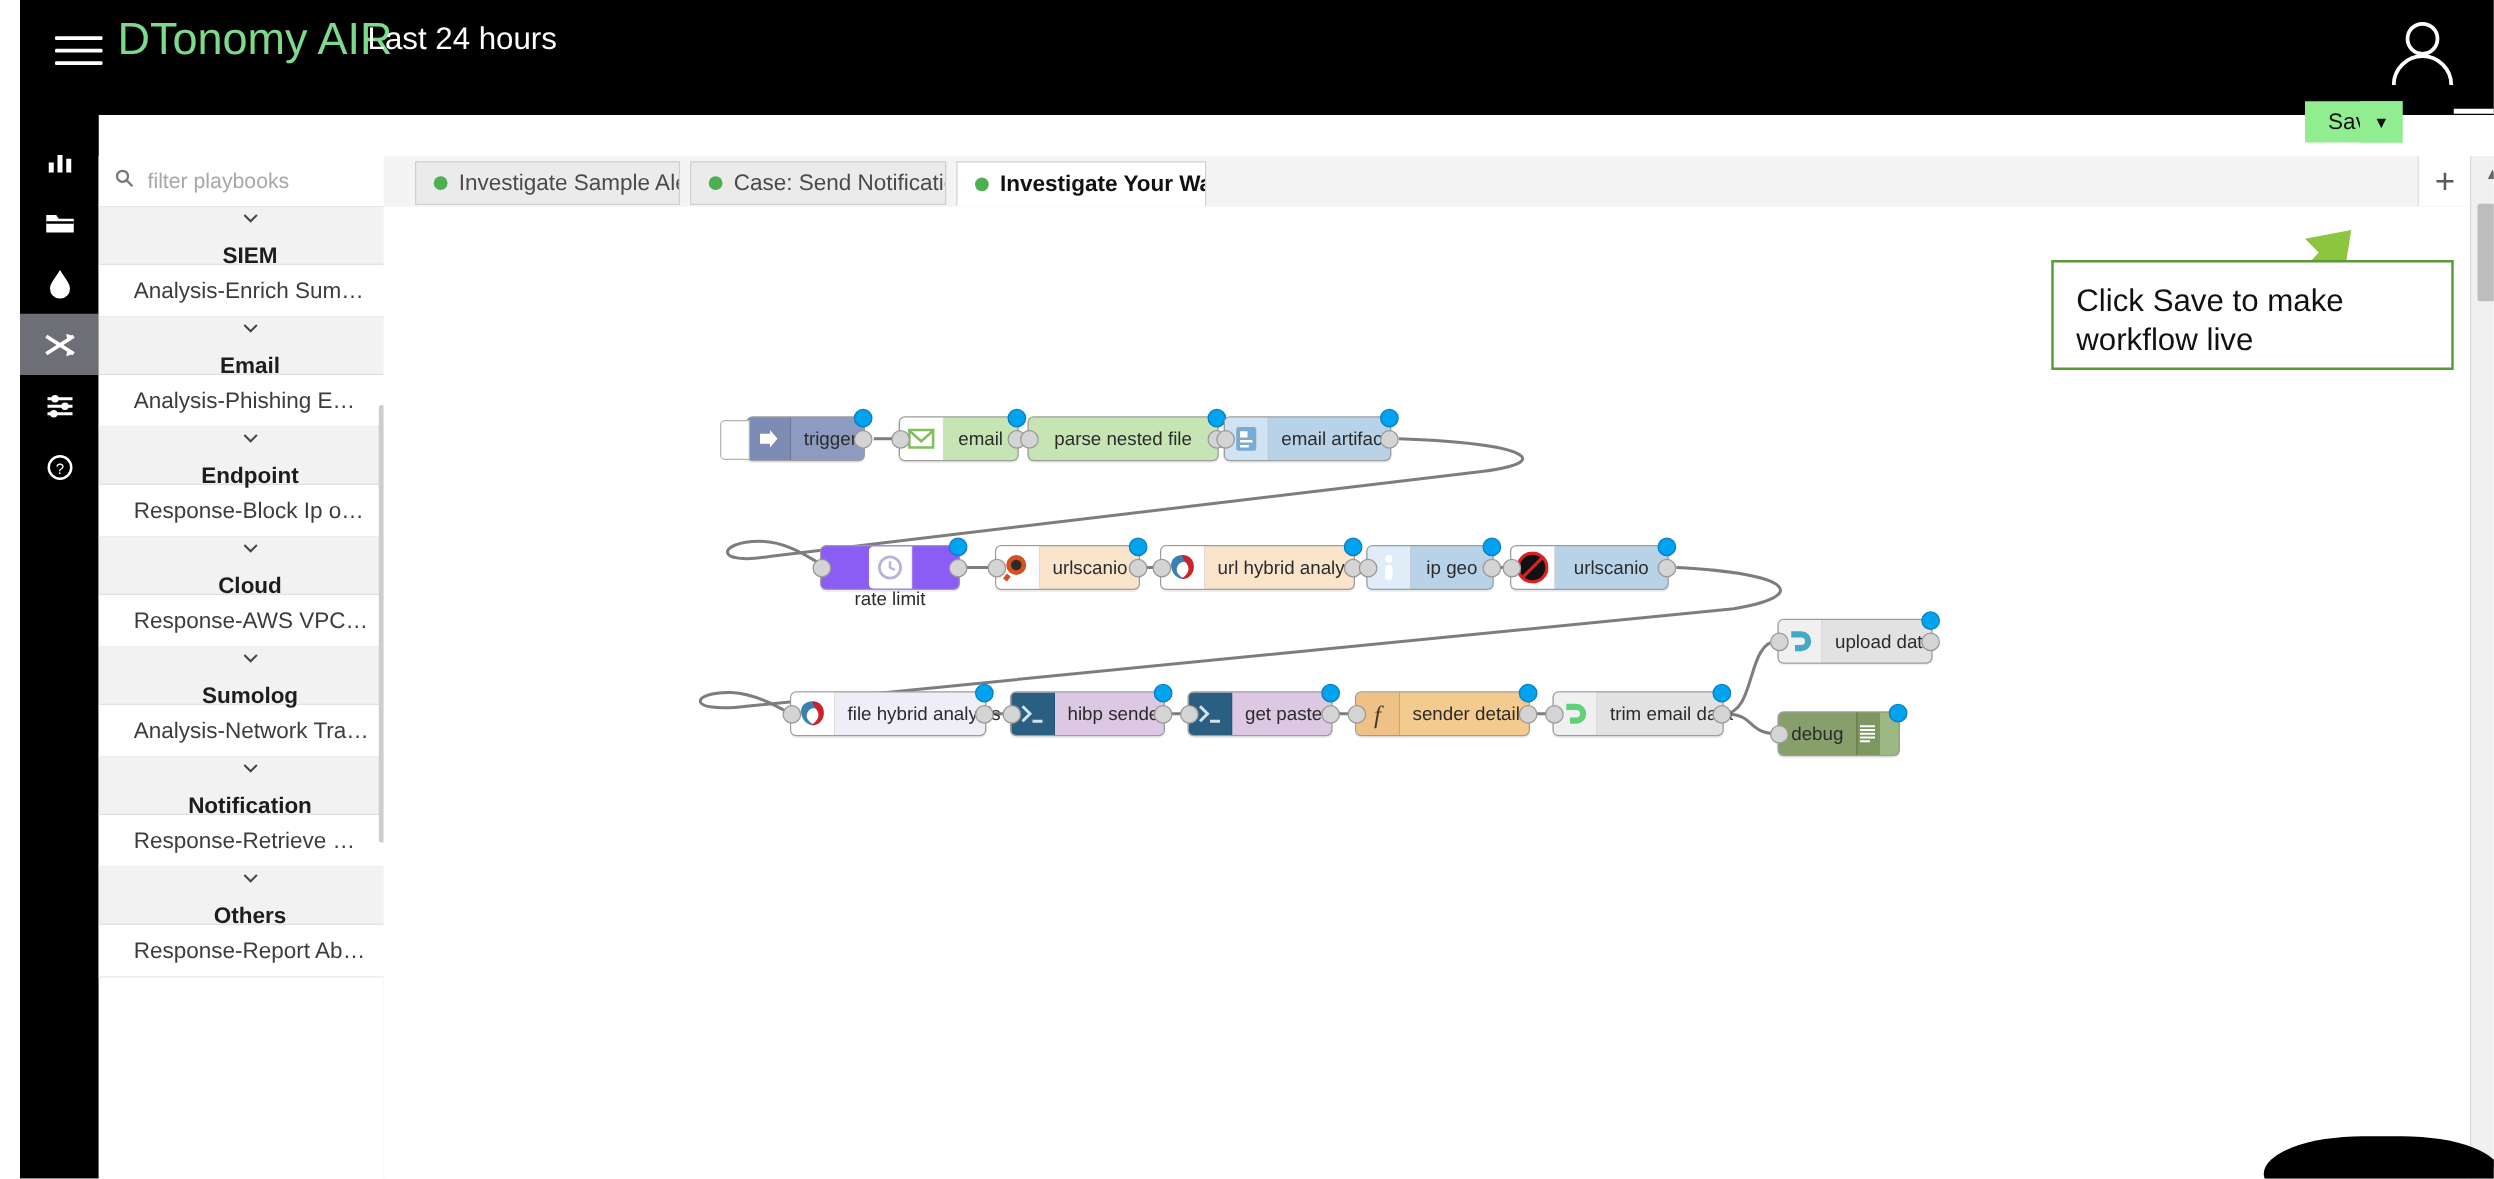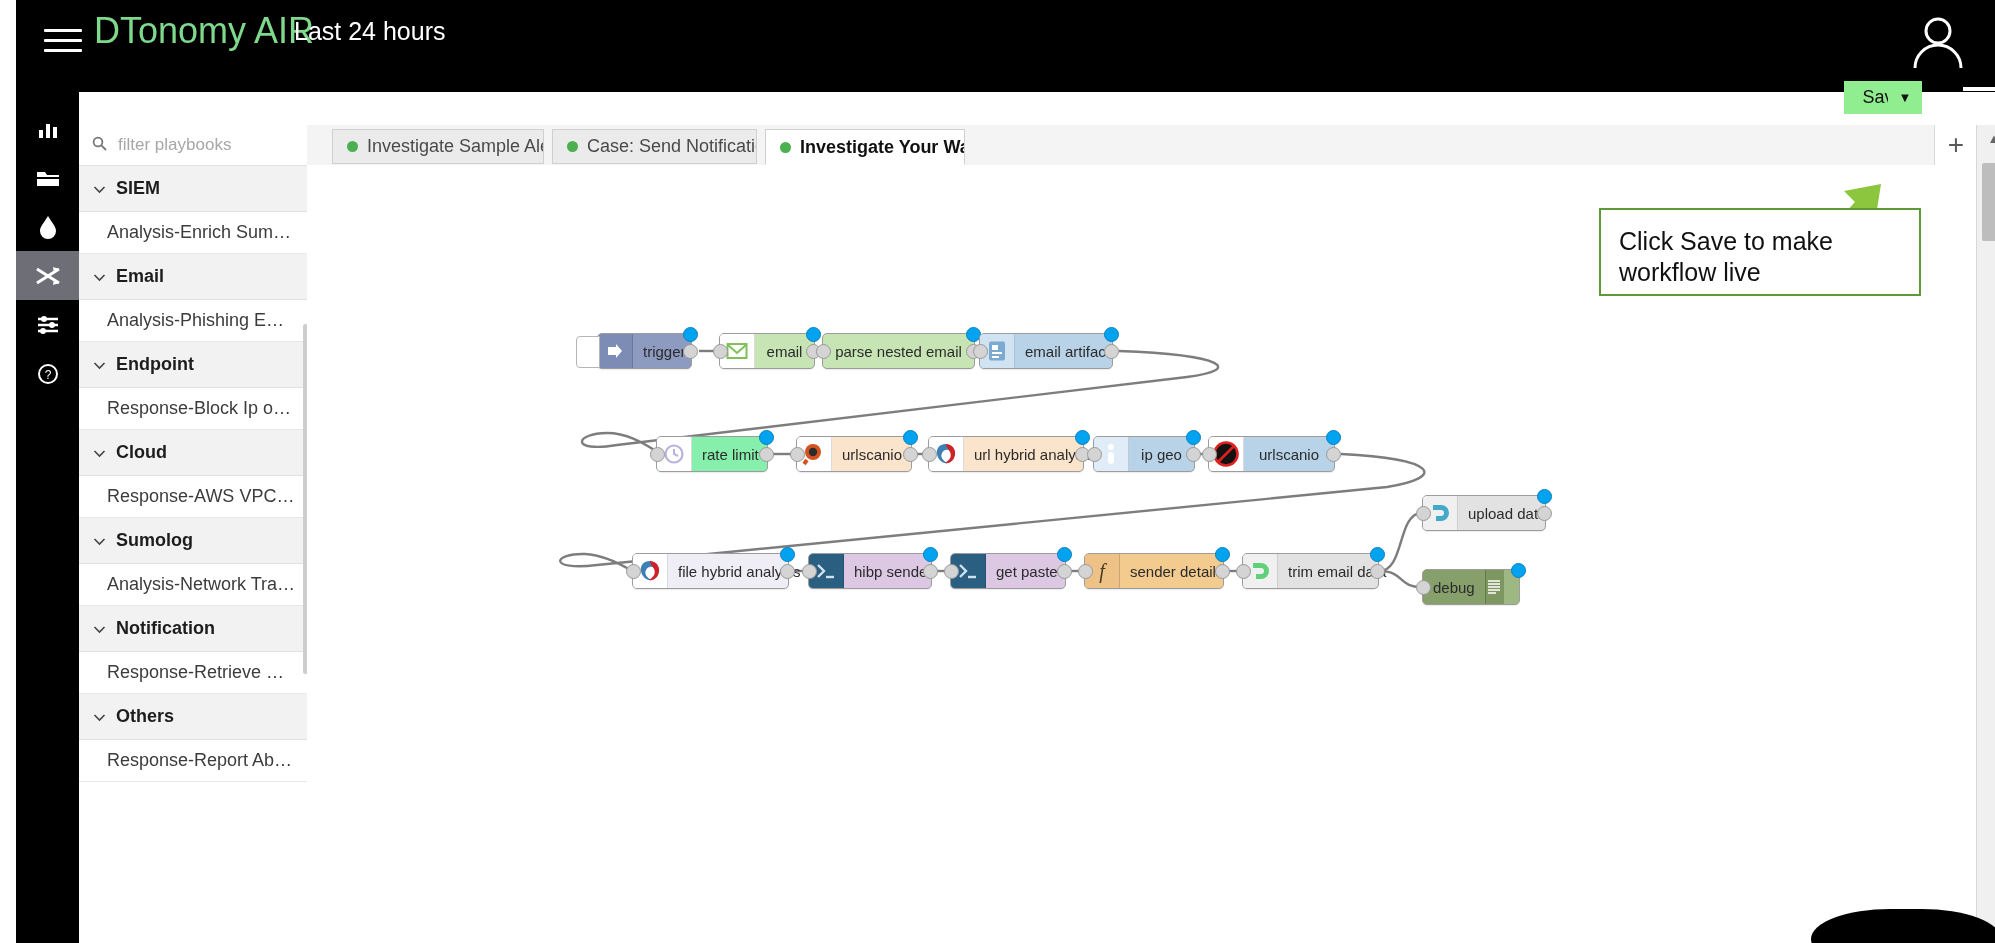--- a/index.html
+++ b/index.html
@@ -36,21 +36,21 @@
   .pb-btn-play{left:166px;width:32px;}
   .pb-btn-caret{left:201px;width:32px;}
 
   .pb-filter{height:40px;border-bottom:1px solid #e2e2e2;display:flex;align-items:center;
              padding-left:13px;gap:9px;background:#fff;}
   .pb-filter input{border:none;outline:none;font-size:17px;color:#0f172a;width:170px;
                    font-family:"Liberation Sans",sans-serif;background:transparent;}
   .pb-filter input::placeholder{color:#a7a7a7;}
 
   .pb-group{height:45px;background:#f2f2f2;border-bottom:1px solid #e0e0e0;
-            display:flex;align-items:center;padding-left:14px;gap:10px;cursor:pointer;}
+            display:flex;align-items:center;padding-left:14px;gap:10px;cursor:pointer;flex-direction:column;}
   .pb-group-label{font-size:18px;font-weight:700;color:#1d1d1d;}
   .pb-item{height:41px;background:#fff;border-bottom:1px solid #e8e8e8;
            display:flex;align-items:center;padding-left:28px;cursor:pointer;}
   .pb-item-label{font-size:18px;color:#3c3c3c;white-space:nowrap;overflow:hidden;
                  text-overflow:ellipsis;max-width:190px;display:block;}
   .pb-scroll{position:absolute;right:-1px;top:199px;width:5px;height:350px;background:#cdcdcd;border-radius:3px;}
 
   
   .flow-wrap{position:absolute;left:291px;top:125px;right:0;bottom:0;background:#fff;}
   .tabstrip{position:relative;height:40px;background:#f4f4f4;border-bottom:1px solid #d3d3d3;}
@@ -328,40 +328,40 @@
               <rect x="1.5" y="2" width="19" height="14" fill="none" stroke="#7fc05a" stroke-width="2"></rect>
               <path d="M2 3 L11 11 L20 3" fill="none" stroke="#7fc05a" stroke-width="2"></path>
             </svg>
           </div>
           <div class="nlabel">email</div>
           <div class="port in"></div>
           <div class="port out"></div>
           <div class="status"></div>
         </div>
         <div class="node" style="left: 515px; top: 168px; width: 153px; background: rgb(199, 229, 180);">
-          <div class="nlabel">parse nested email</div>
+          <div class="nlabel">parse nested file</div>
           <div class="port in"></div>
           <div class="port out"></div>
           <div class="status"></div>
         </div>
         <div class="node" style="left: 672px; top: 168px; width: 134px; background: rgb(184, 211, 232);">
           <div class="ico" style="background:#cfe3f3;">
             <svg width="20" height="22" viewBox="0 0 20 22">
               <rect x="2" y="1.5" width="16" height="19" rx="2" fill="#7ba9cf"></rect>
               <rect x="5" y="5" width="6" height="5" fill="#fff"></rect>
               <rect x="5" y="12" width="10" height="2" fill="#fff"></rect>
               <rect x="5" y="16" width="7" height="2" fill="#fff"></rect>
             </svg>
           </div>
           <div class="nlabel">email artifacts</div>
           <div class="port in"></div>
           <div class="port out"></div>
           <div class="status"></div>
         </div>
-        <div class="node" style="left: 349px; top: 271px; width: 112px; background: #86efac;">
+        <div class="node" style="left: 349px; top: 271px; width: 112px; background: #8b5cf6; flex-direction: column;">
           <div class="ico" style="background:#ffffff;">
             <svg width="22" height="22" viewBox="0 0 22 22">
               <circle cx="11" cy="11" r="8.5" fill="none" stroke="#b9b2dd" stroke-width="2.2"></circle>
               <path d="M11 6v5l4 2" stroke="#b9b2dd" stroke-width="2" fill="none"></path>
             </svg>
           </div>
           <div class="nlabel">rate limit</div>
           <div class="port in"></div>
           <div class="port out"></div>
           <div class="status"></div>
@@ -494,21 +494,21 @@
           <div style="width:22px;height:34px;background:#9db882;border-left:1px solid rgba(0,0,0,.2);border-radius:0 4px 4px 0;"></div>
           <div class="port in"></div>
           <div class="status"></div>
         </div>
       </div>
   </div>
 
   <svg class="annot-arrow" style="left:1785px;top:148px;" width="90" height="110">
     <path d="M8 104 L54 54 L43 43 L80 36 L74 74 L63 63 L18 113 z" fill="#8cc63f"></path>
   </svg>
-  <div class="annot-box" style="left:1583px;top:208px;width:322px;height:88px;">
+  <div class="annot-box" style="left:1625px;top:208px;width:322px;height:88px;">
     <span>Click Save to make workflow live</span>
   </div>
 
   <div class="vscroll">
     <div class="arr up">▲</div>
     <div class="thumb"></div>
     <div class="arr down">▼</div>
   </div>
 
   <div class="bottom-blob"></div>

